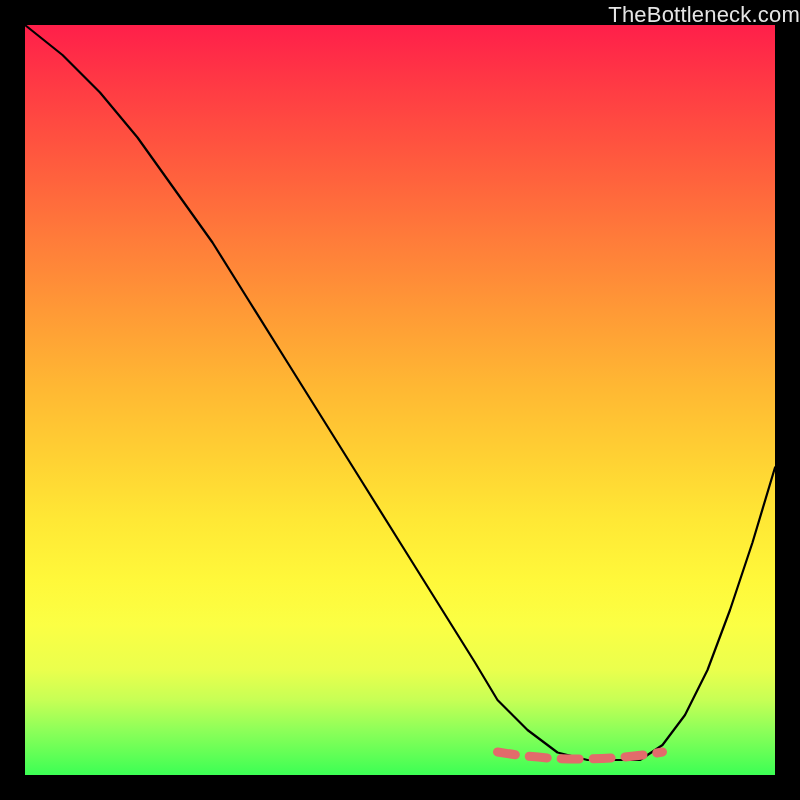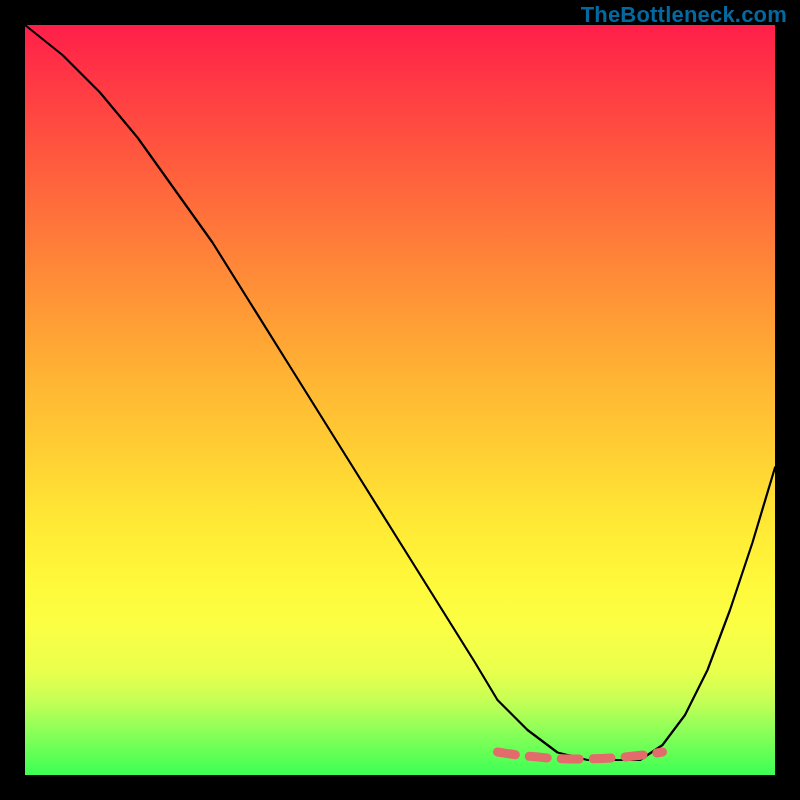--- a/index.html
+++ b/index.html
@@ -13,24 +13,24 @@
   }
   .frame {
     position: relative;
     width: 800px;
     height: 800px;
     background: #000;
   }
   .watermark {
     position: absolute;
     top: 2px;
-    right: 13px;
-    color: #0369a1;
+    right: 0;
+    color: #e5e5e5;
     font-size: 22px;
-    font-weight: 700;
+    font-weight: 400;
     letter-spacing: 0.2px;
     z-index: 20;
   }
   .plot-area {
     position: absolute;
     left: 25px;
     top: 25px;
     width: 750px;
     height: 750px;
     background: linear-gradient(

